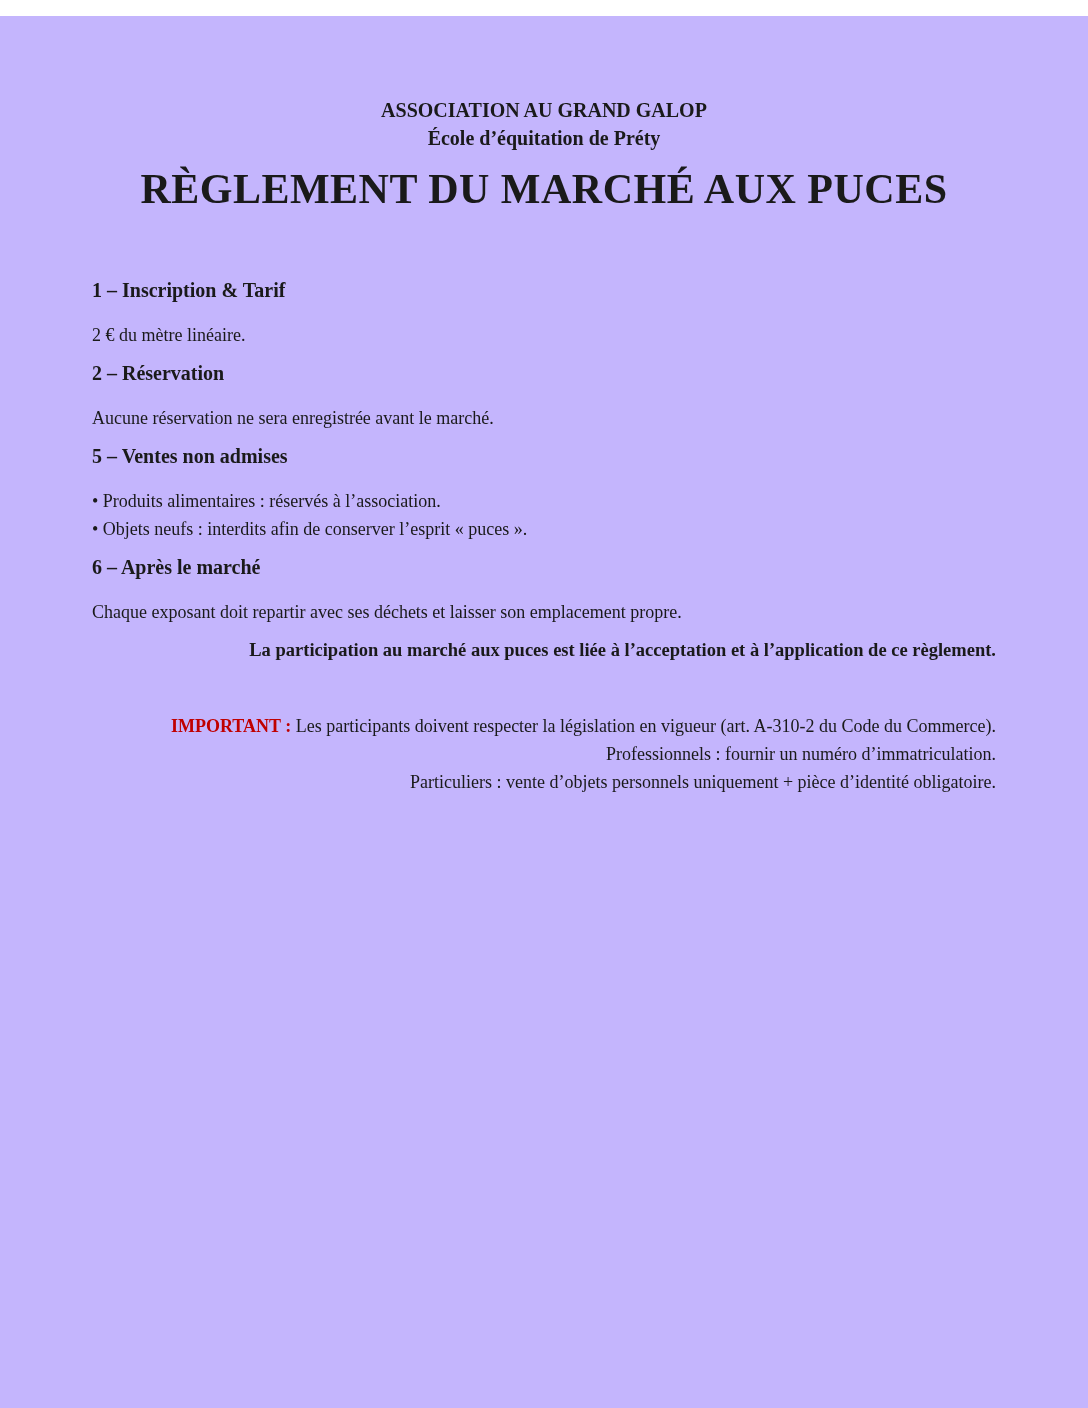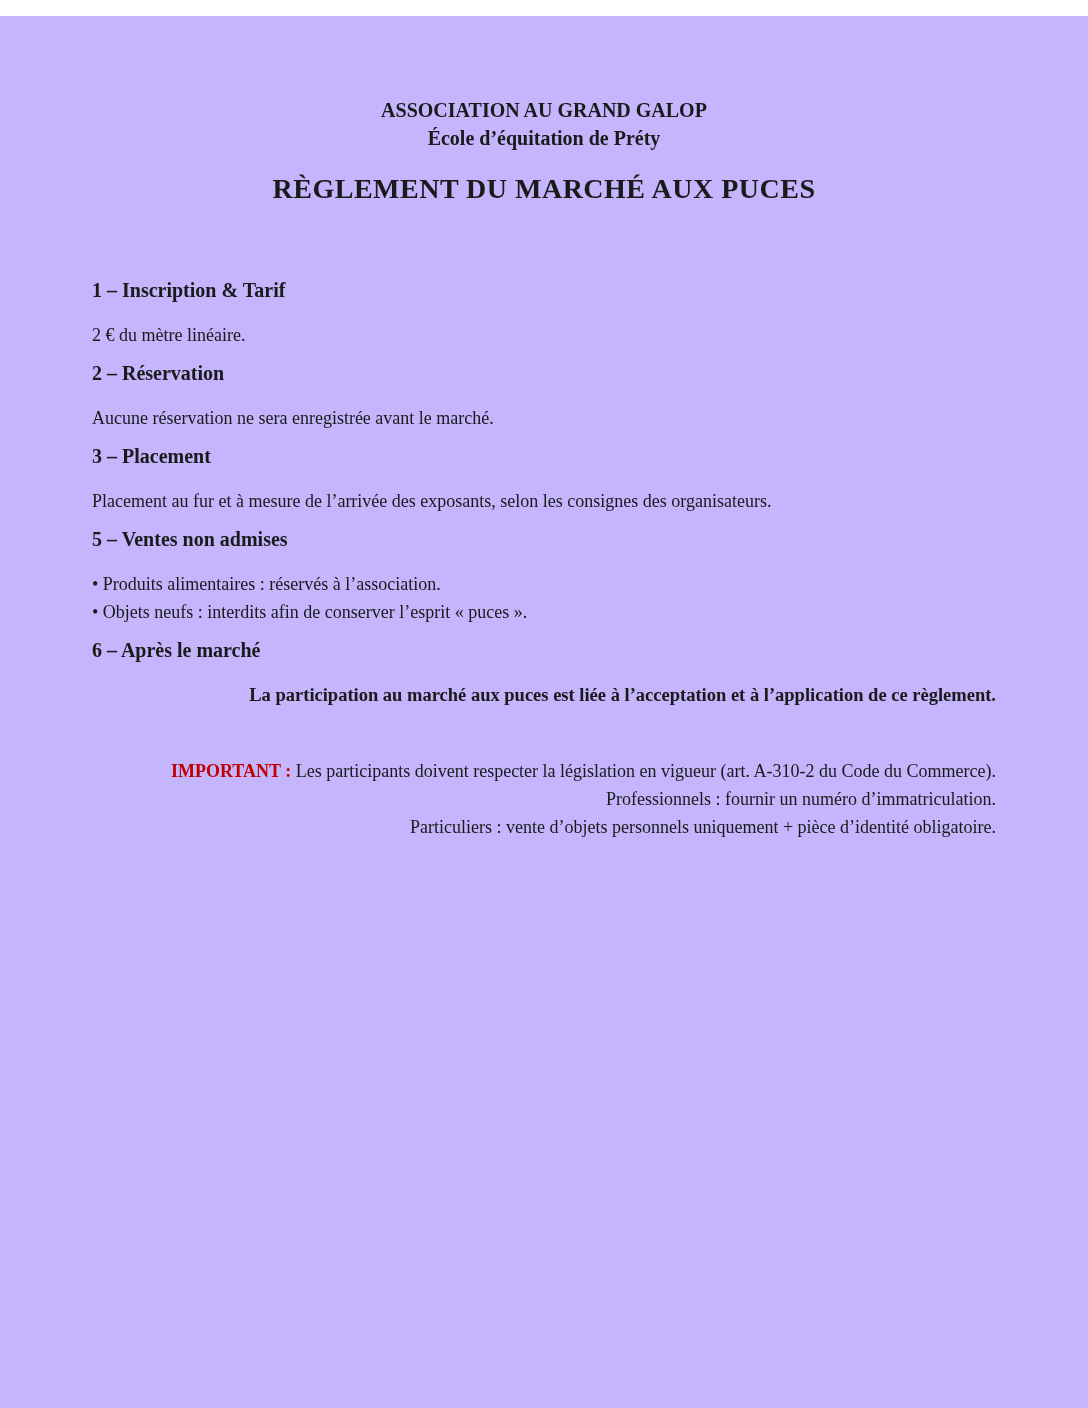--- a/index.html
+++ b/index.html
@@ -16,21 +16,21 @@
     overflow: hidden;
   }
   .hdr-line {
     font-size: 20px;
     font-weight: bold;
     line-height: 28px;
     text-align: center;
     margin: 0;
   }
   .doc-title {
-    font-size: 28px;
+    font-size: 42px;
     font-weight: bold;
     line-height: 42px;
     text-align: center;
     margin: 16px 0 0 0;
     letter-spacing: 0.5px;
   }
   .body-area { margin-top: 66px; }
   .section-heading {
     font-size: 20px;
     font-weight: bold;
@@ -80,38 +80,35 @@
       </div>
     </section>
 
     <section>
       <h2 class="section-heading">2 – Réservation</h2>
       <div class="para">
         <div class="line">Aucune réservation ne sera enregistrée avant le marché.</div>
       </div>
     </section>
 
-    <section>
-      <h2 class="section-heading">3 – Placement</h2>
-      <div class="para">
-        <div class="line">Placement au fur et à mesure de l’arrivée des exposants, selon les consignes des organisateurs.</div>
-      </div>
-    </section>
 
 
     <section>
       <h2 class="section-heading">5 – Ventes non admises</h2>
       <div class="para">
         <div class="line">• Produits alimentaires : réservés à l’association.</div>
         <div class="line">• Objets neufs : interdits afin de conserver l’esprit « puces ».</div>
       </div>
     </section>
 
     <section>
       <h2 class="section-heading">6 – Après le marché</h2>
+      <div class="para">
+        <div class="line">Chaque exposant doit repartir avec ses déchets et laisser son emplacement propre.</div>
+      </div>
     </section>
 
     <div class="closing">La participation au marché aux puces est liée à l’acceptation et à l’application de ce règlement.</div>
 
     <div class="important-block">
       <div class="line"><span class="important-label">IMPORTANT :</span><span> Les participants doivent respecter la législation en vigueur (art. A-310-2 du Code du Commerce).</span></div>
       <div class="line">Professionnels : fournir un numéro d’immatriculation.</div>
       <div class="line">Particuliers : vente d’objets personnels uniquement + pièce d’identité obligatoire.</div>
     </div>
 

